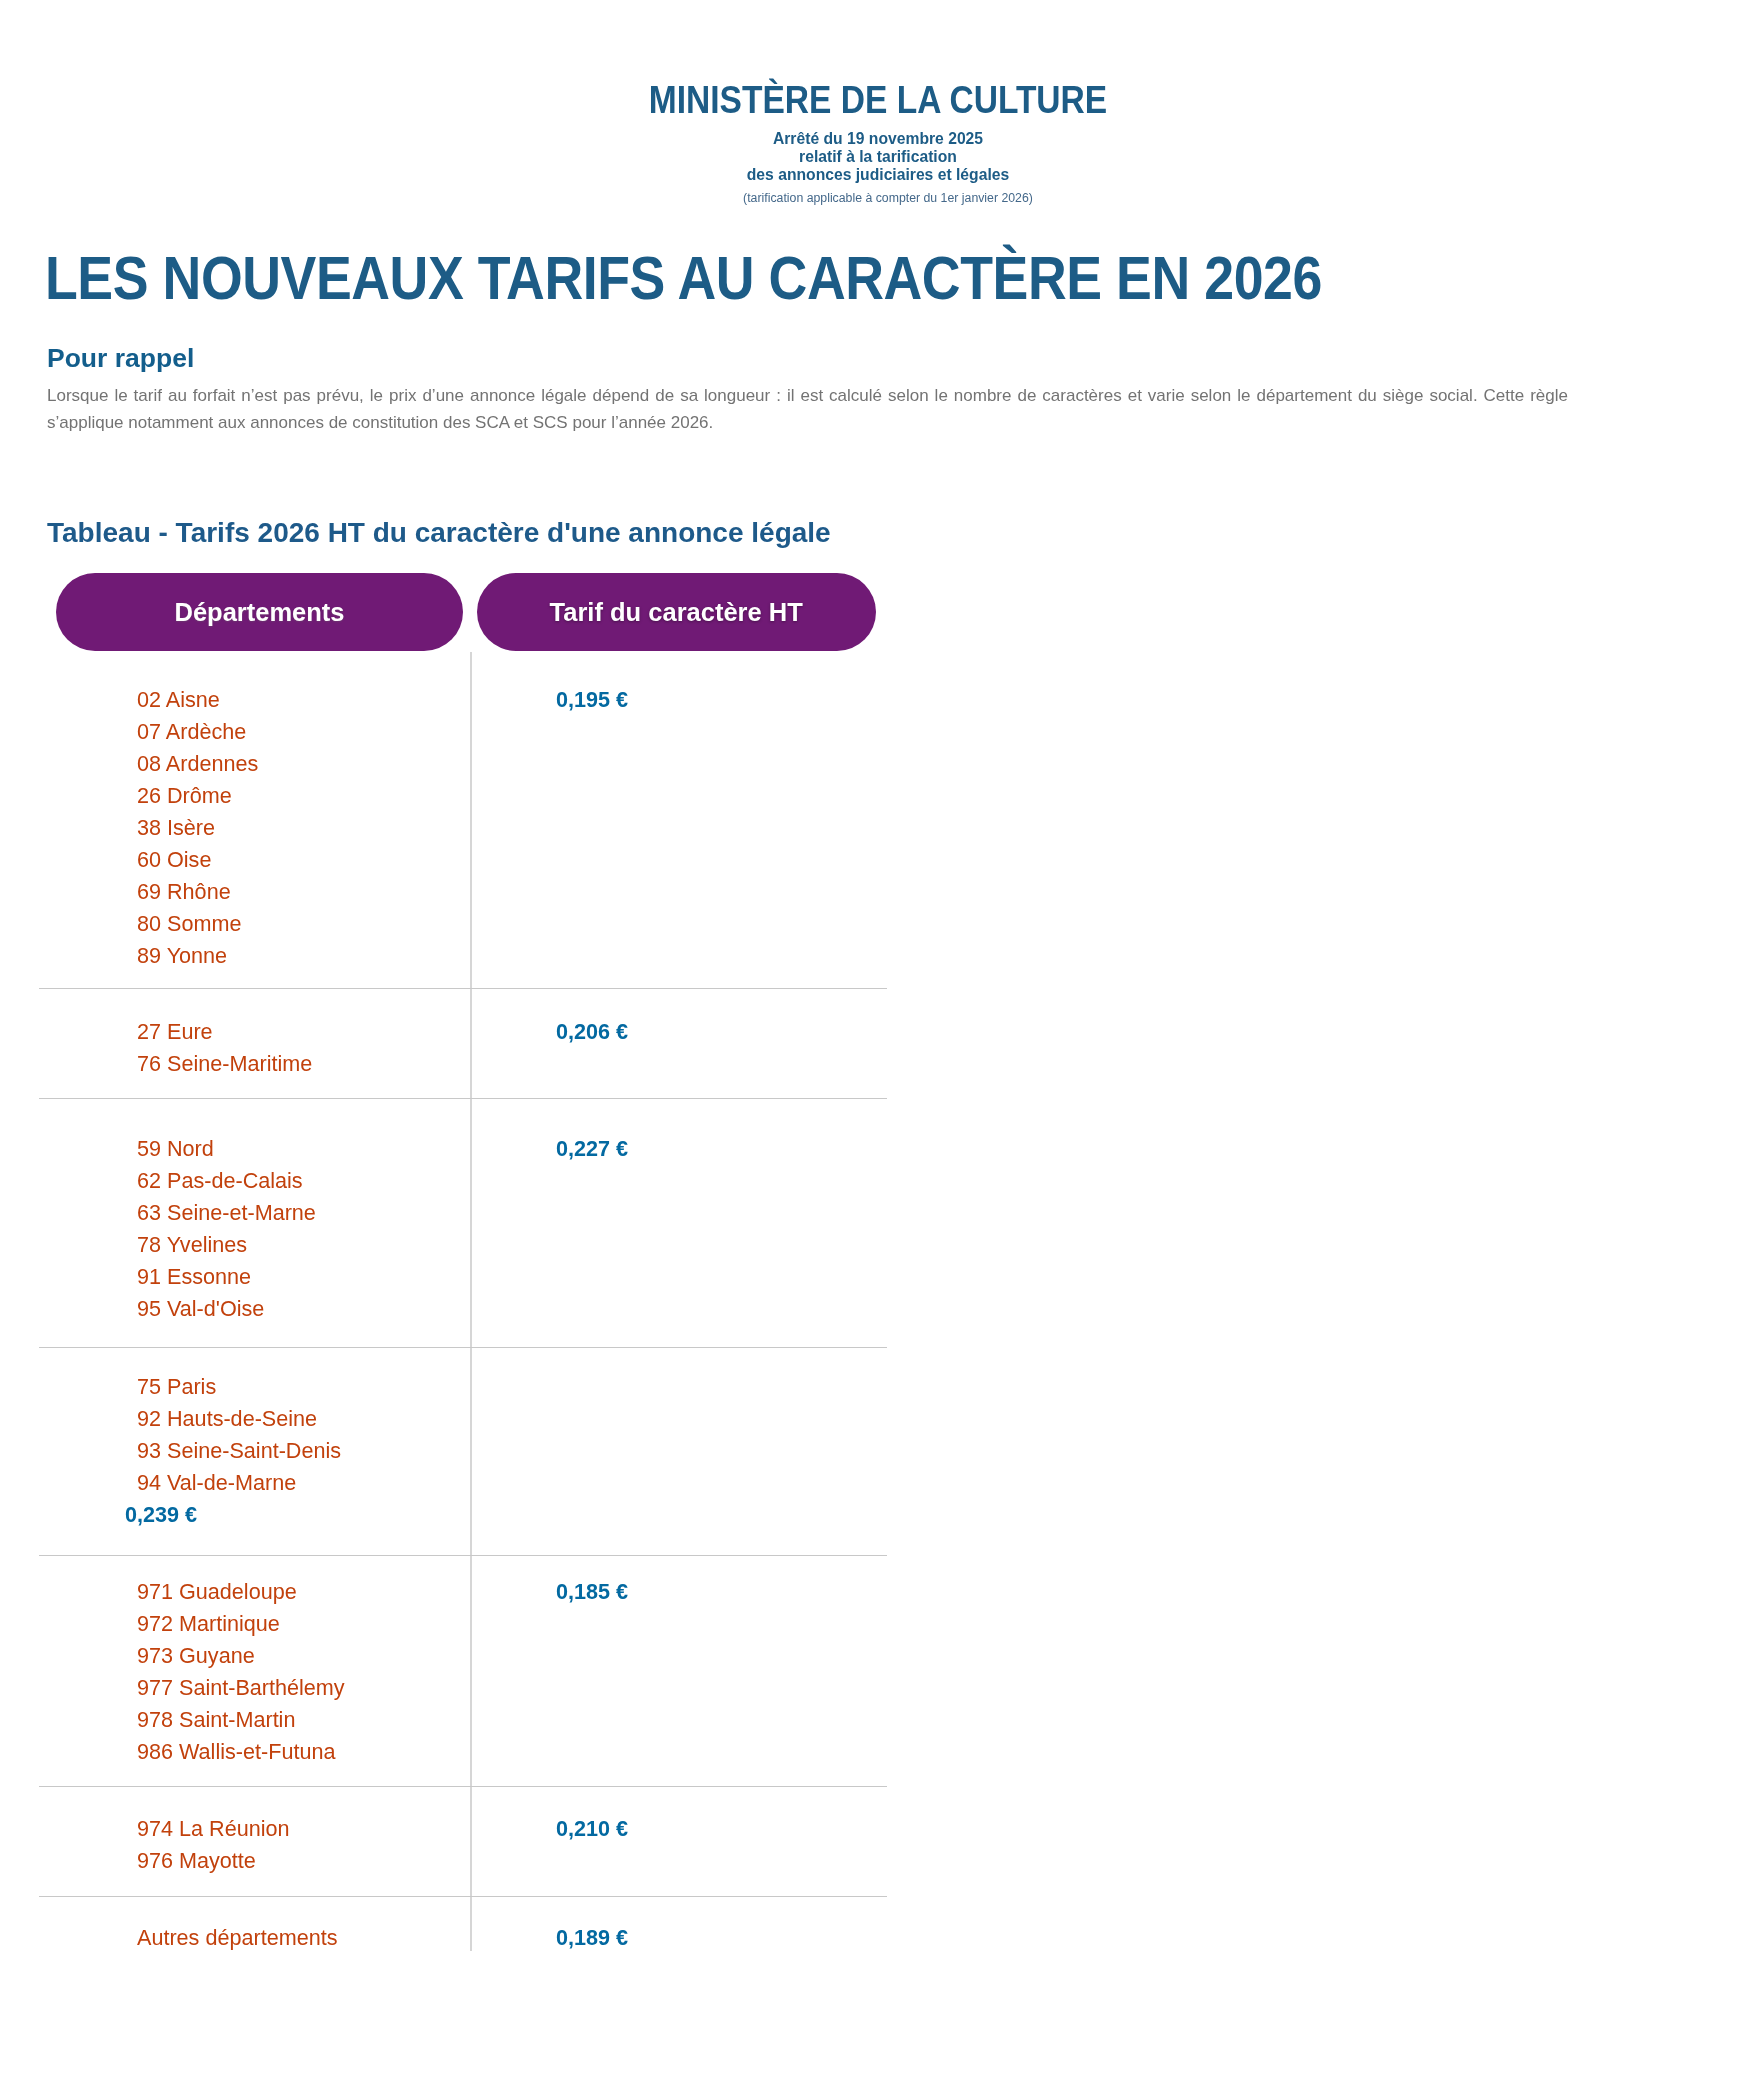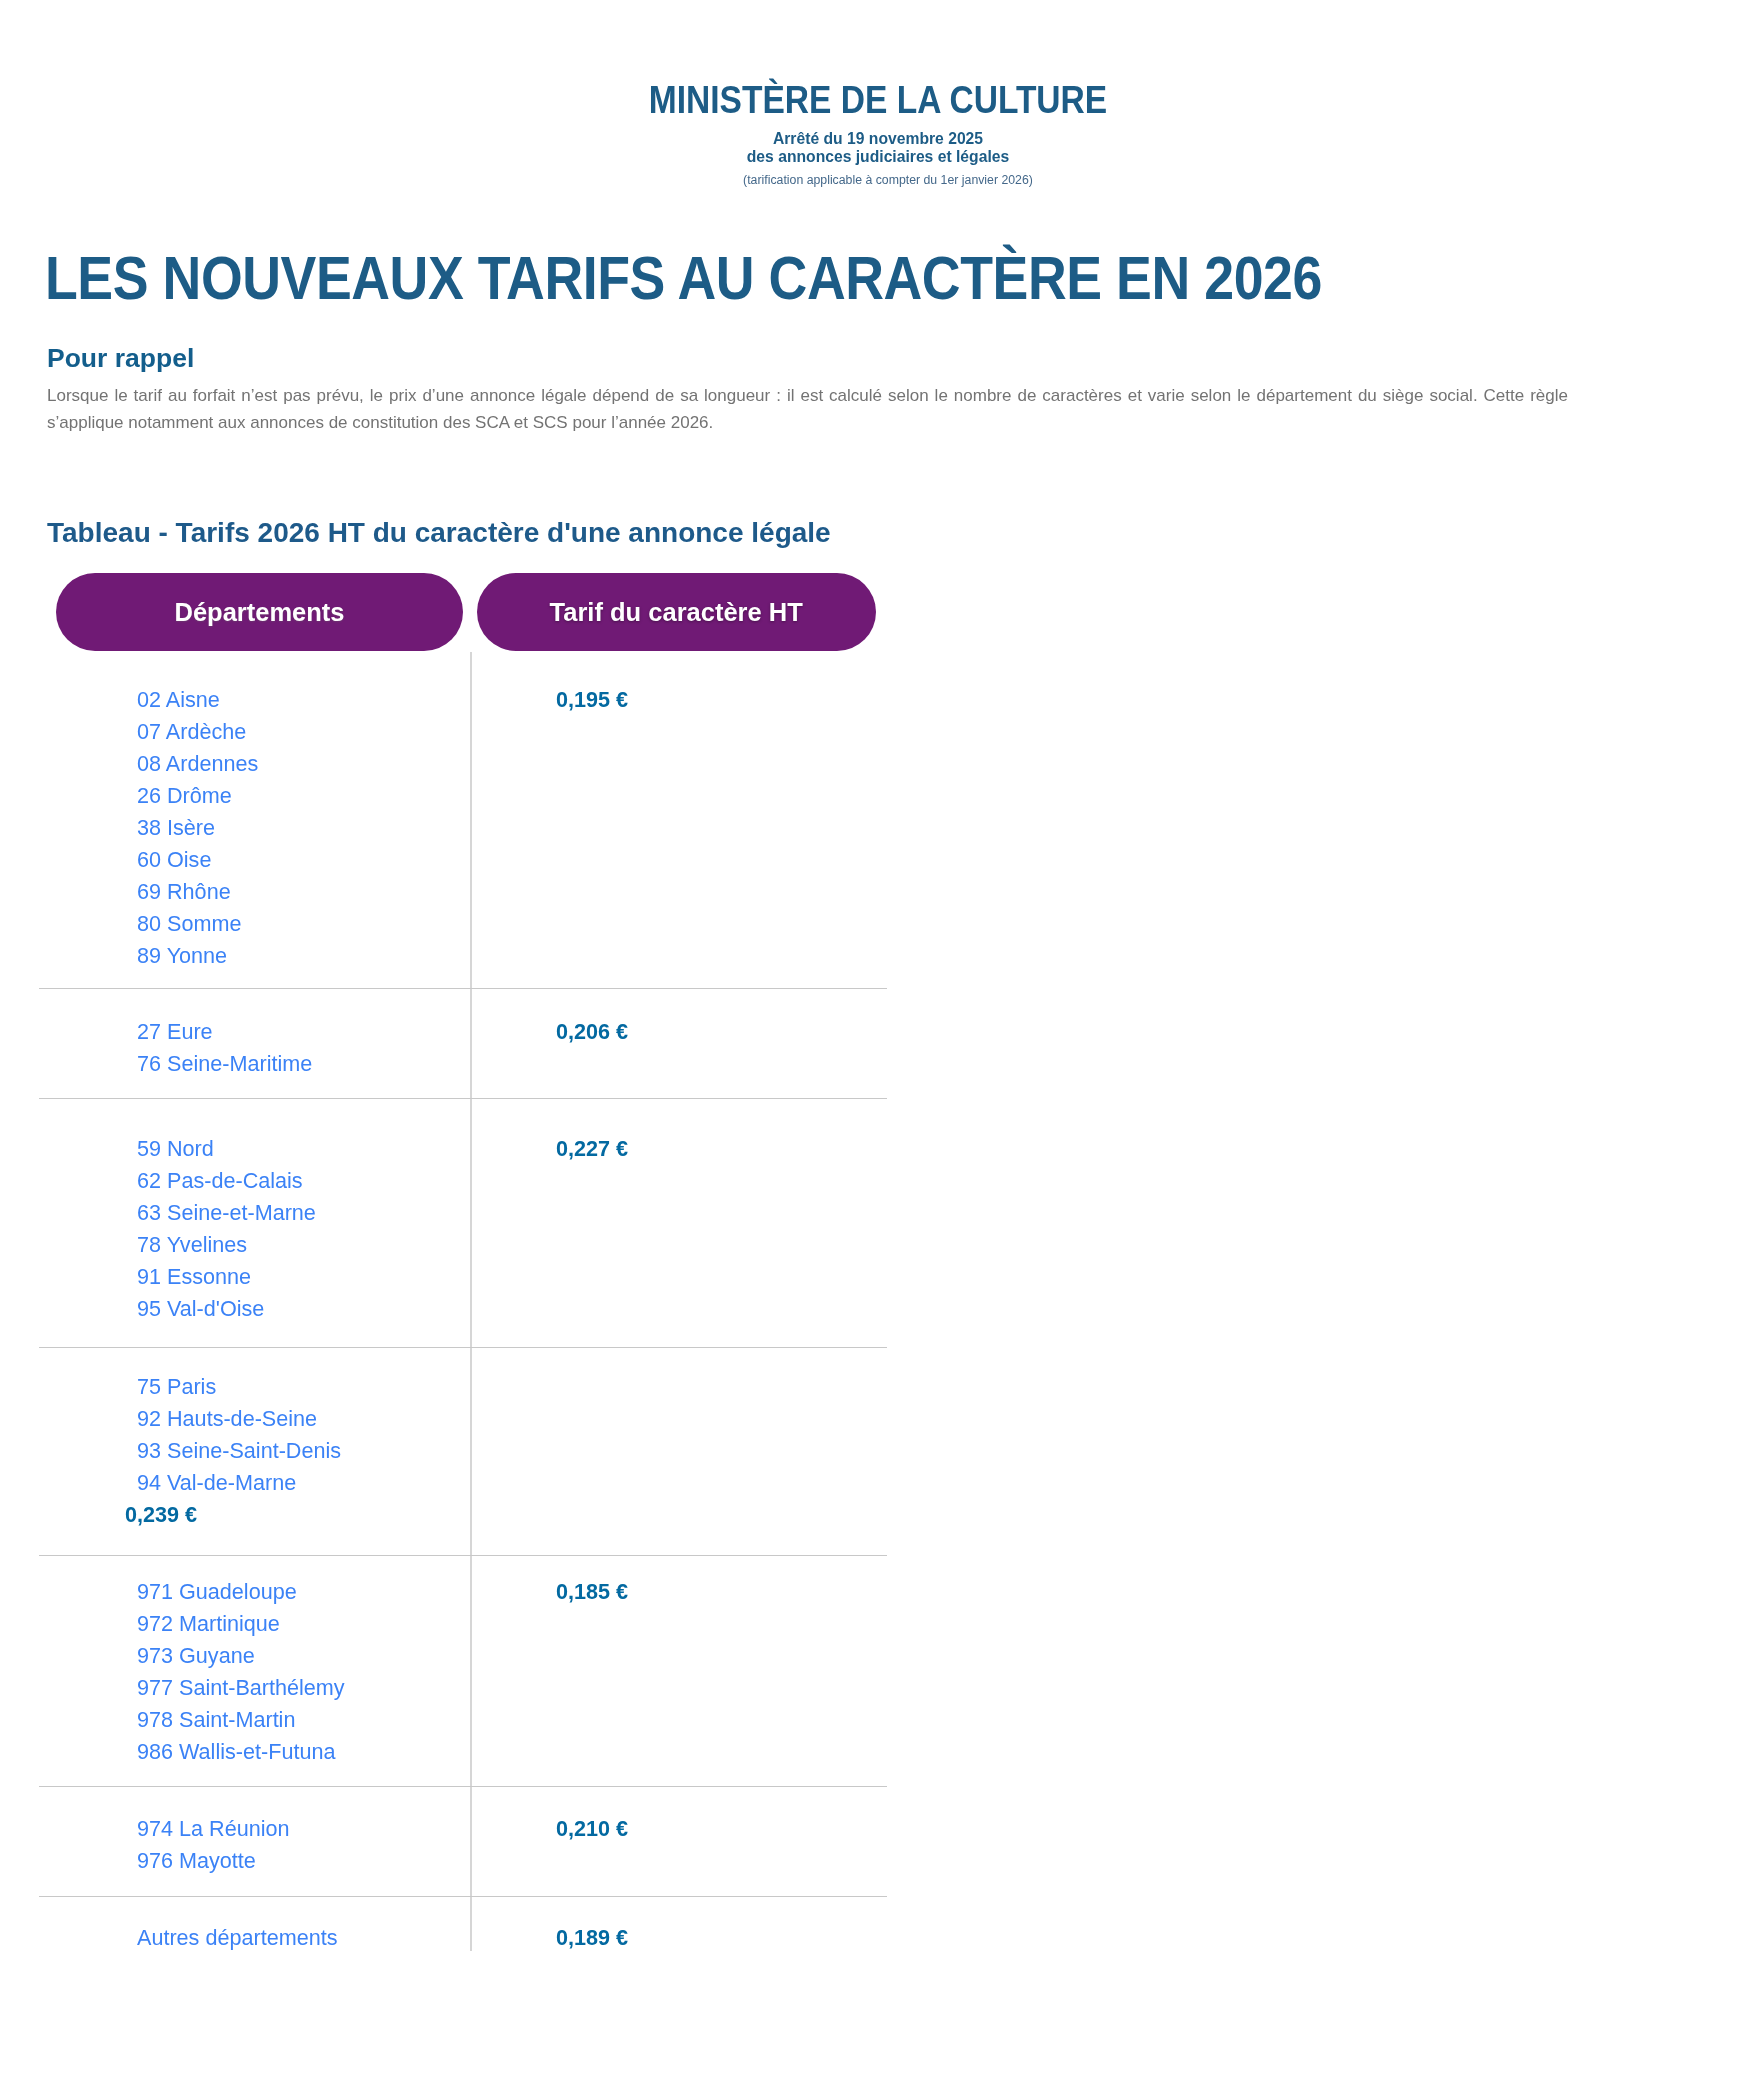--- a/index.html
+++ b/index.html
@@ -52,34 +52,35 @@
   .trow:last-child { border-bottom:none; }
   .trow:nth-child(1){ padding:32px 0 15.7px; }
   .trow:nth-child(2){ padding:27.4px 0 17.6px; }
   .trow:nth-child(3){ padding:34px 0 22.5px; }
   .trow:nth-child(4){ padding:22.5px 0 24.5px;flex-direction:column; }
   .trow:nth-child(5){ padding:19.6px 0 18.6px; }
   .trow:nth-child(6){ padding:25.5px 0 19.6px; }
   .trow:nth-child(7){ padding:24.5px 0 39px; }
   .cell-depts {
     width:431px; box-sizing:border-box; padding-left:98px;
-    font-size:21.6px; line-height:32px; color:#3b82f6;
+    font-size:21.6px; line-height:32px; color:#c2410c;
   }
   .cell-tarif {
     box-sizing:border-box; padding-left:86px;
     font-size:21.6px; line-height:32px; font-weight:bold; color:#0369a1; white-space:nowrap;
   }
 </style>
 </head>
 <body>
 
 <div class="ministry-block">
   <div class="ministry-title">MINISTÈRE DE LA CULTURE</div>
   <div class="ministry-sub">
     <div>Arrêté du 19 novembre 2025</div>
+    <div>relatif à la tarification</div>
     <div>des annonces judiciaires et légales</div>
   </div>
   <div class="ministry-note">(tarification applicable à compter du 1er janvier 2026)</div>
 </div>
 
 <h1 class="main-title" style="margin:0;">LES NOUVEAUX TARIFS AU CARACTÈRE EN 2026</h1>
 
 <div class="rappel-heading">Pour rappel</div>
 <p class="rappel-body" style="margin:0;">Lorsque le tarif au forfait n’est pas prévu, le prix d’une annonce légale dépend de sa longueur : il est calculé selon le nombre de caractères et varie selon le département du siège social. Cette règle s’applique notamment aux annonces de constitution des SCA et SCS pour l’année 2026.</p>
 

